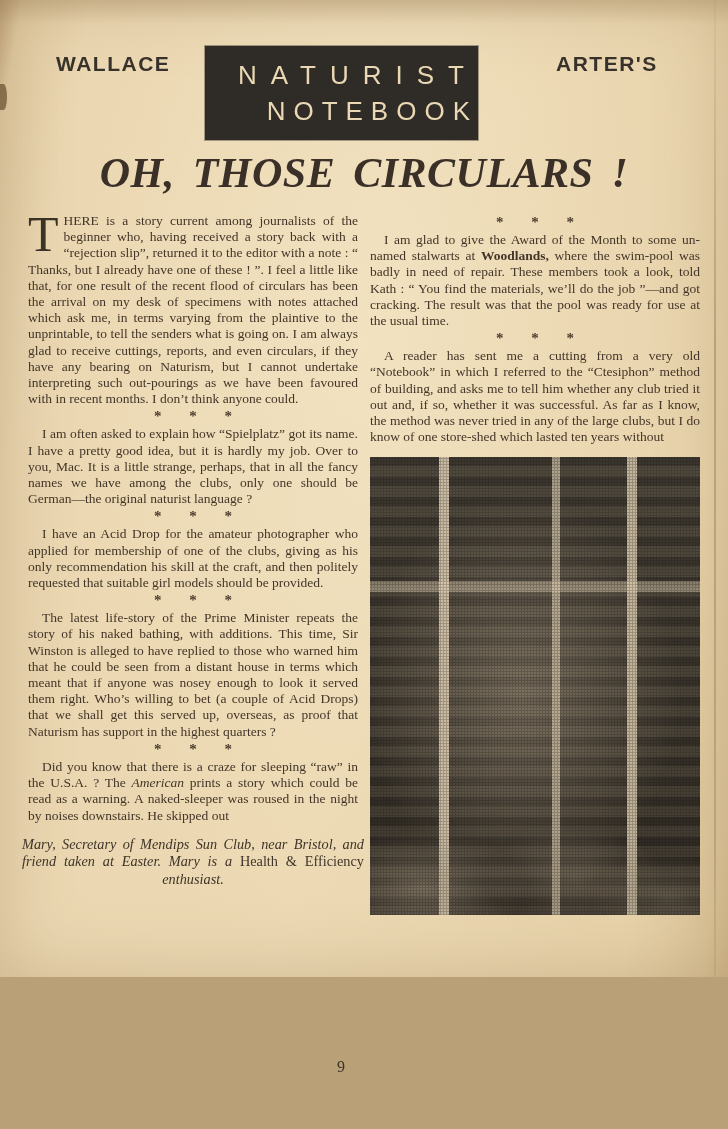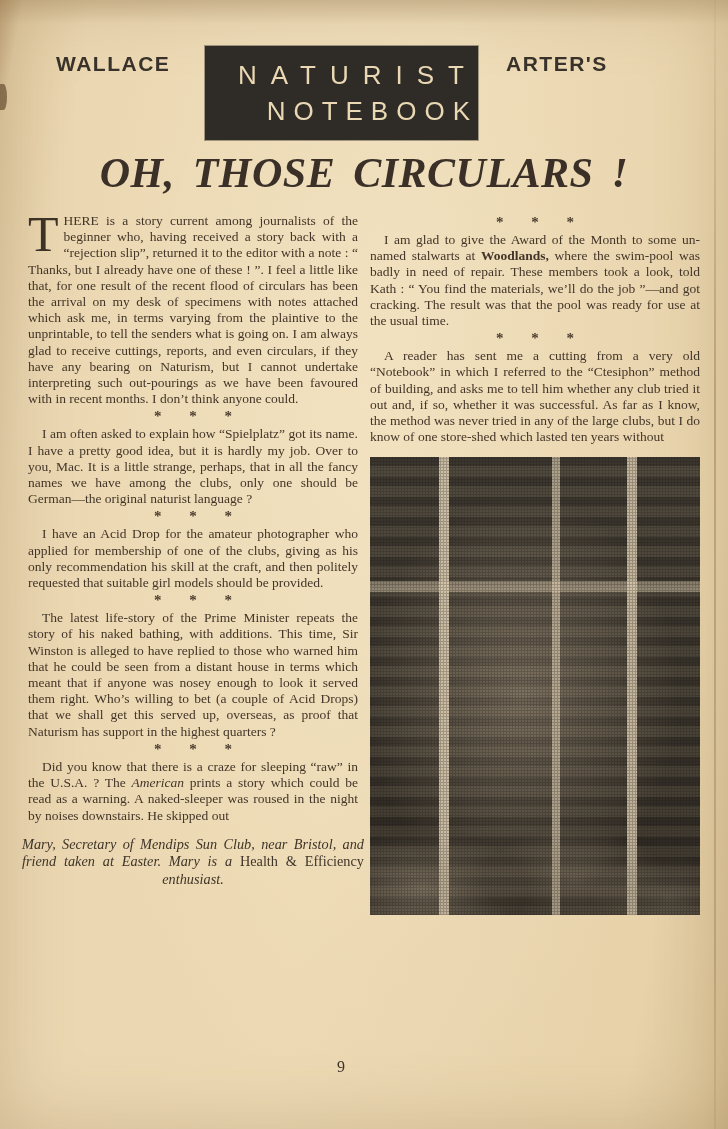--- a/index.html
+++ b/index.html
@@ -2,21 +2,21 @@
 <html><head>
 <meta charset="utf-8">
 <style>
   html,body{margin:0;padding:0;}
   body{
     width:728px;height:1129px;overflow:hidden;
     font-family:"Liberation Serif", serif;
     background:#b9a077;
   }
   .page{
-    position:relative;width:728px;height:1129px;
+    position:relative;width:728px;height:977px;
     color:#42382c;
     background:
       radial-gradient(ellipse at 50% 35%, rgba(255,246,222,0.30), rgba(255,246,222,0) 70%),
       linear-gradient(100deg, #c3a67c 0%, #e2cca4 2.5%, #ead6b0 10%, #ecd9b3 50%, #e7d2aa 88%, #ddc59a 97%, #d5bb8f 100%),
       #e8d3ac;
     box-shadow: inset 0 0 70px rgba(130,100,62,.28);
   }
   .edge-top{position:absolute;top:0;left:0;right:0;height:24px;
     background:linear-gradient(180deg, rgba(146,115,72,.28), rgba(146,115,72,0));}
   .edge-right-line{position:absolute;top:0;bottom:0;right:12px;width:2px;
@@ -25,21 +25,21 @@
     background:#6d5434;border-radius:0 70% 70% 0;opacity:.75;}
 
   
   .header{position:relative;height:140px;padding:0 36px;}
   .byline{
     position:absolute;top:52px;
     font-family:"Liberation Sans", sans-serif;
     font-size:21px;font-weight:700;letter-spacing:1.5px;color:#38322b;
   }
   .byline.left{left:56px;}
-  .byline.right{left:506px;}
+  .byline.right{left:556px;}
   .logo-box{
     position:absolute;left:205px;top:46px;width:273px;height:94px;
     background:#2f2b27;color:#e9d8b3;
     display:flex;flex-direction:column;justify-content:center;align-items:flex-end;gap:5px;
     font-family:"Liberation Sans", sans-serif;font-weight:400;
     box-shadow:0 0 0 1px rgba(47,43,39,.4);
   }
   .logo-line1{font-size:26px;letter-spacing:14px;padding-left:14px;}
   .logo-line2{font-size:26px;letter-spacing:8px;padding-left:8px;}
 

